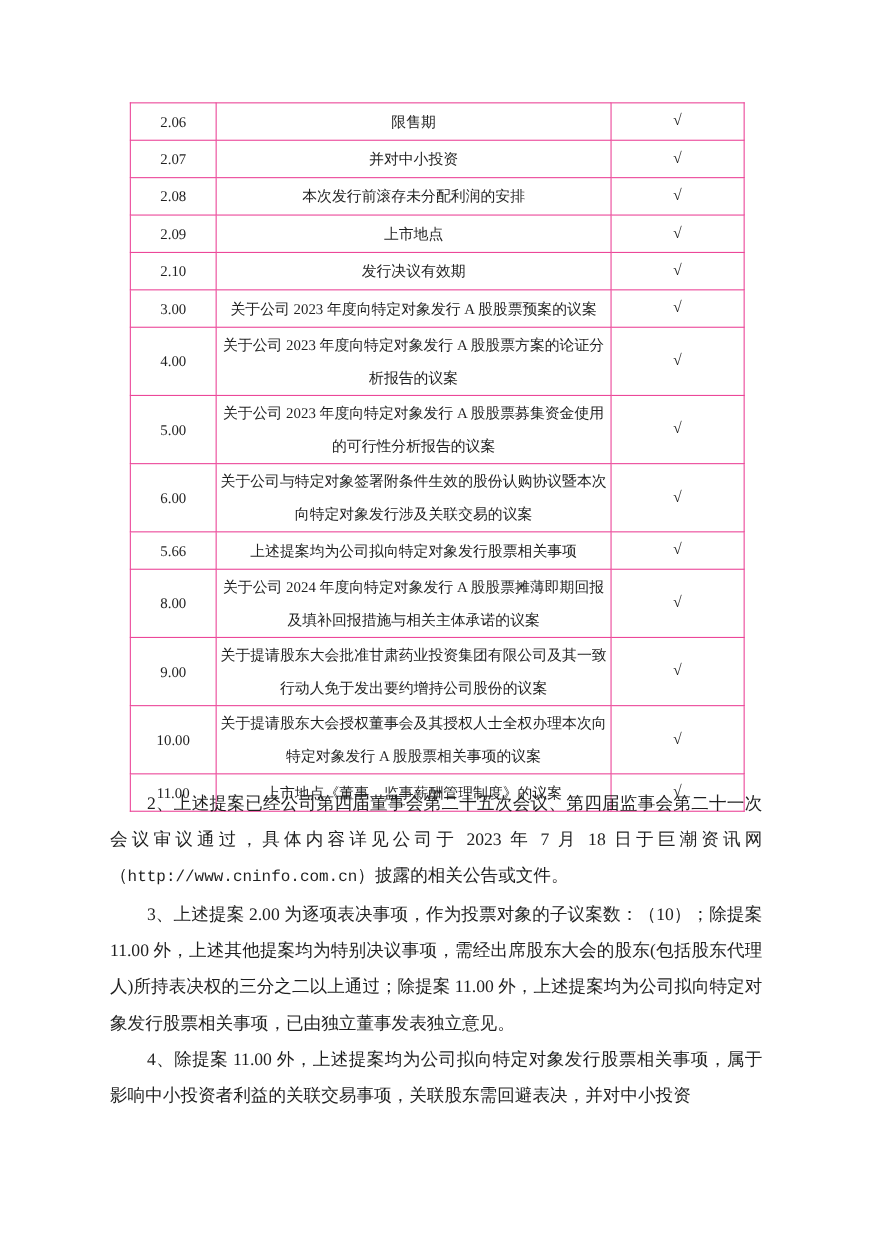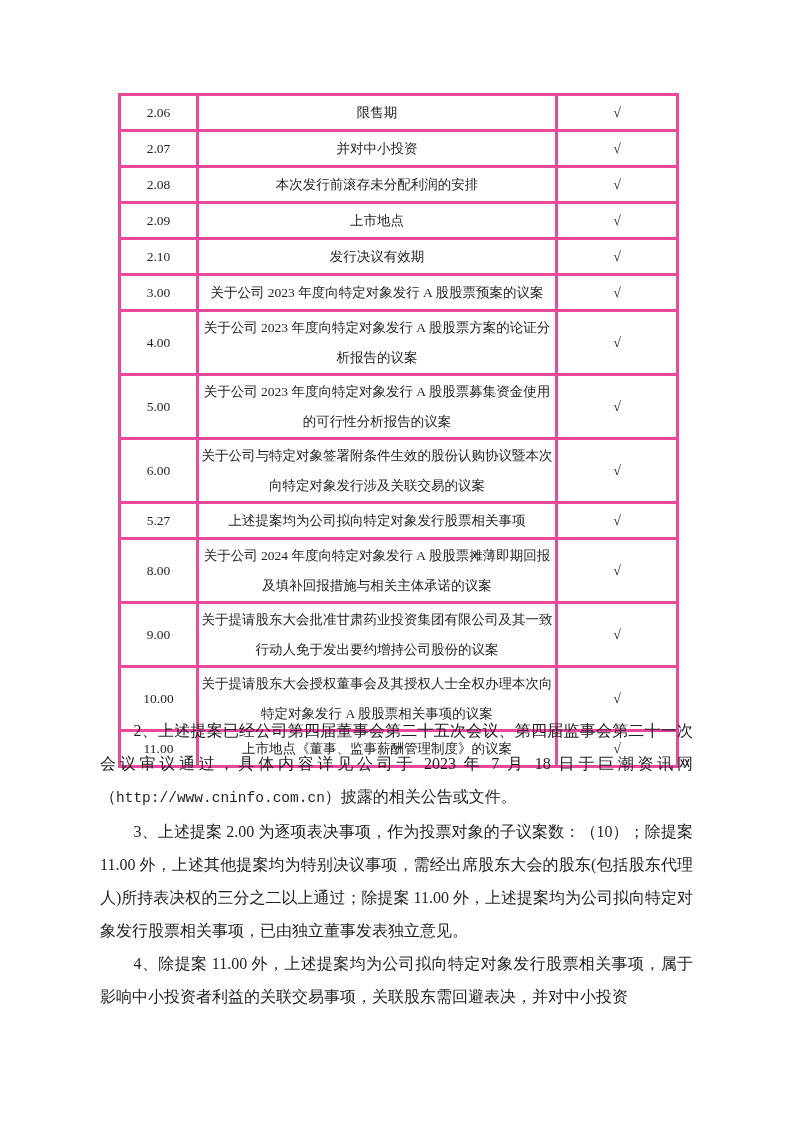--- a/index.html
+++ b/index.html
@@ -14,21 +14,21 @@
   }
   table.proposals {
     position:absolute;
     top:93px; left:118px;
     width:558px;
     border-collapse:collapse;
     table-layout:fixed;
     font-size:13.5px;
   }
   table.proposals td {
-    border:3px solid #ec4899;
+    border:1px solid #ec4899;
     padding:0;
     vertical-align:middle;
     line-height:30px;
   }
   tr.r1 td { height:33px; }
   tr.r2 td { height:61px; }
   td.cell-no   { text-align:center; }
   td.cell-desc { text-align:center; padding:0 8px 0 13px; }
   td.cell-chk  { text-align:center; font-size:14px; }
   .paras {
@@ -93,21 +93,21 @@
         <td class="cell-no">5.00</td>
         <td class="cell-desc">关于公司 2023 年度向特定对象发行 A 股股票募集资金使用的可行性分析报告的议案</td>
         <td class="cell-chk">√</td>
       </tr>
       <tr class="r2">
         <td class="cell-no">6.00</td>
         <td class="cell-desc">关于公司与特定对象签署附条件生效的股份认购协议暨本次向特定对象发行涉及关联交易的议案</td>
         <td class="cell-chk">√</td>
       </tr>
       <tr class="r1">
-        <td class="cell-no">5.27</td>
+        <td class="cell-no">5.66</td>
         <td class="cell-desc">上述提案均为公司拟向特定对象发行股票相关事项</td>
         <td class="cell-chk">√</td>
       </tr>
       <tr class="r2">
         <td class="cell-no">8.00</td>
         <td class="cell-desc">关于公司 2024 年度向特定对象发行 A 股股票摊薄即期回报及填补回报措施与相关主体承诺的议案</td>
         <td class="cell-chk">√</td>
       </tr>
       <tr class="r2">
         <td class="cell-no">9.00</td>

